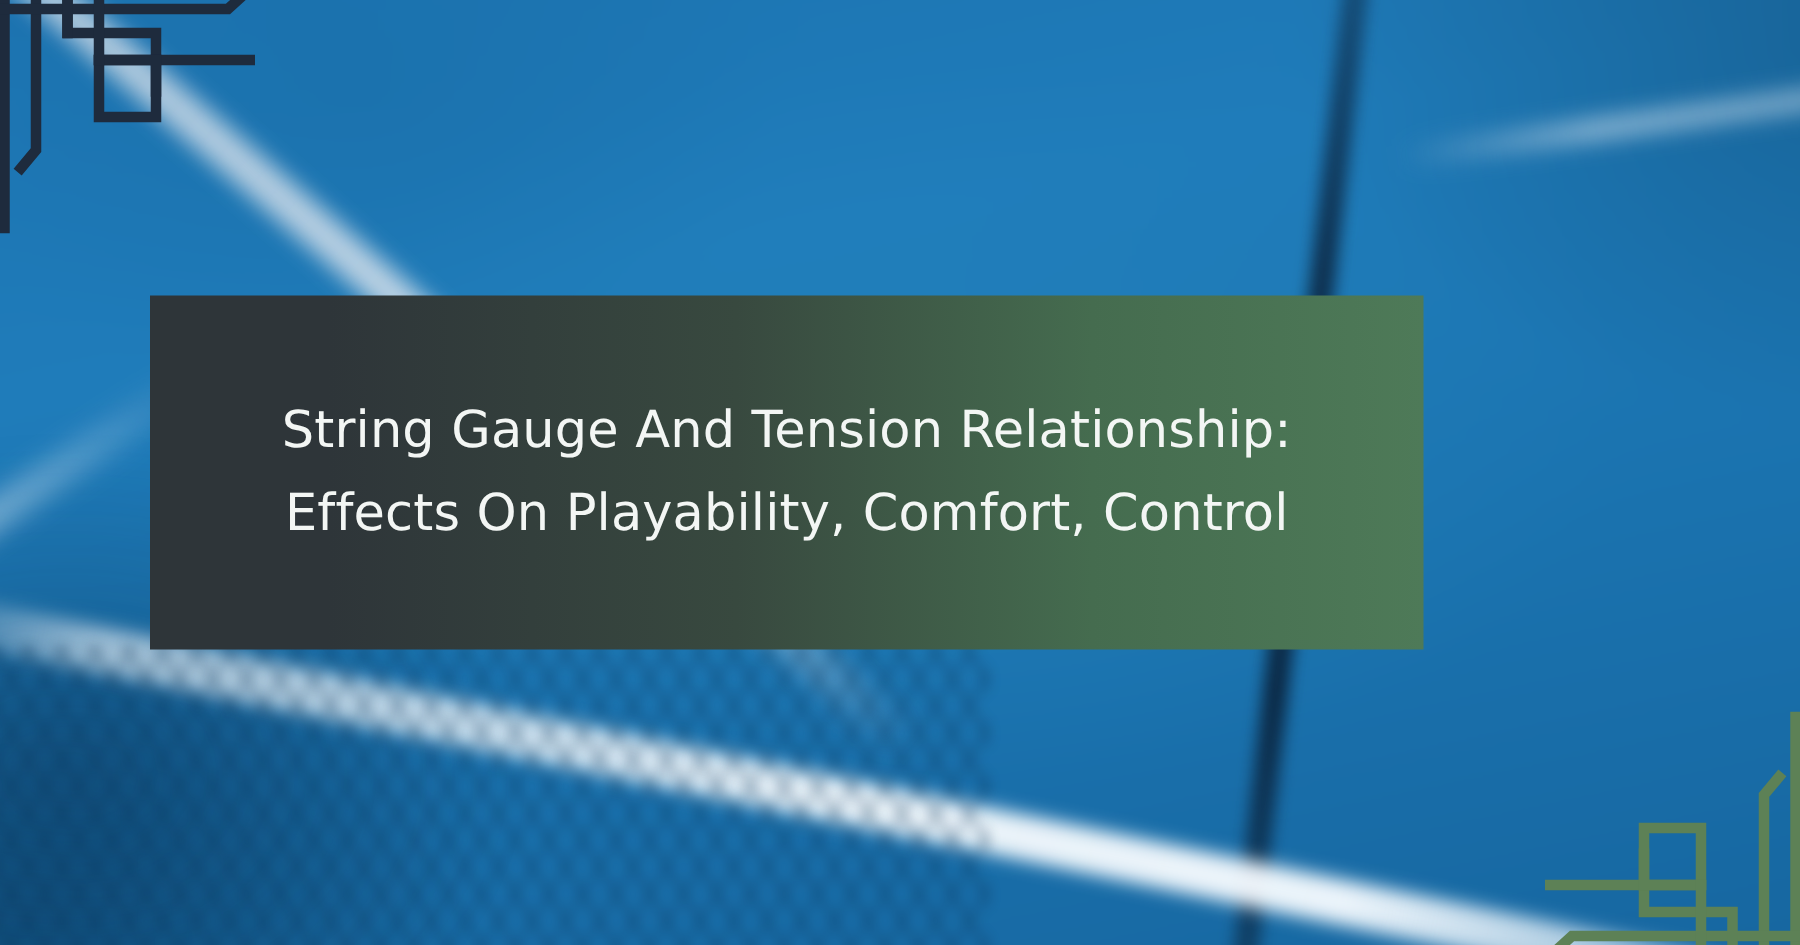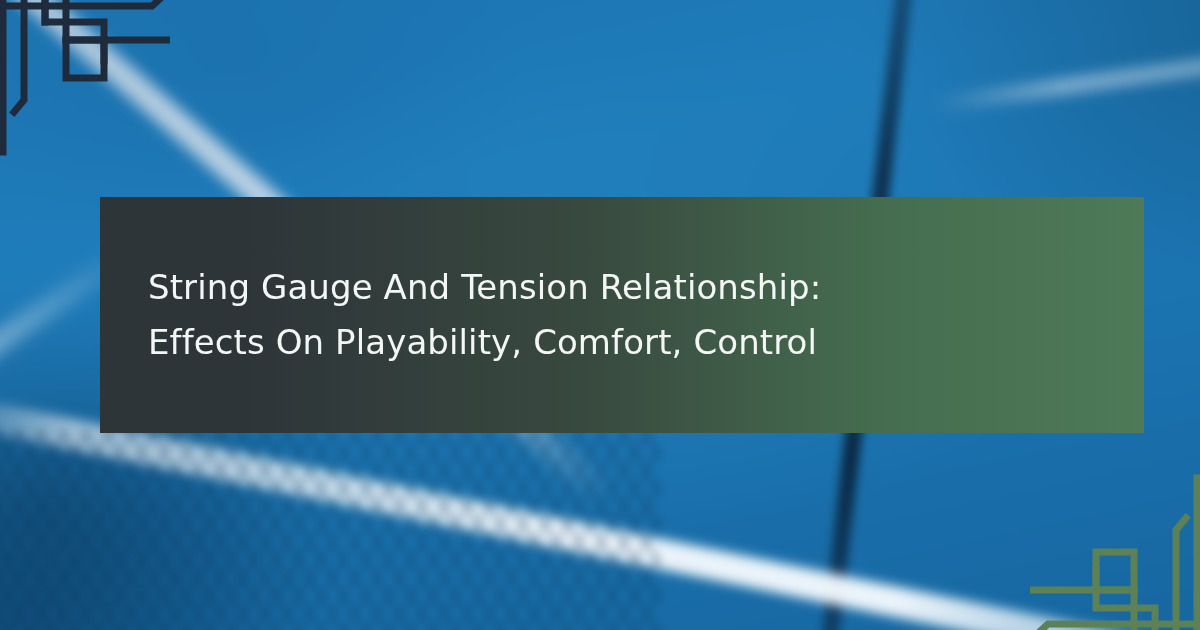--- a/index.html
+++ b/index.html
@@ -108,25 +108,25 @@
     pointer-events: none;
   }
   .corner-tl { left: 0; top: 0; }
   .corner-br { right: 0; bottom: 0; }
 
   
   .title-panel {
     position: absolute;
     left: 100px;
     top: 197px;
-    width: 1044px;
+    width: 849px;
     height: 236px;
     display: flex;
     flex-direction: column;
-    align-items: flex-start;
+    align-items: center;
     justify-content: center;
     box-sizing: border-box;
     padding: 0 48px;
   }
   .title-text {
     margin: 0;
     color: #f3f6f4;
     font-size: 34px;
     font-weight: 400;
     line-height: 1.62;

